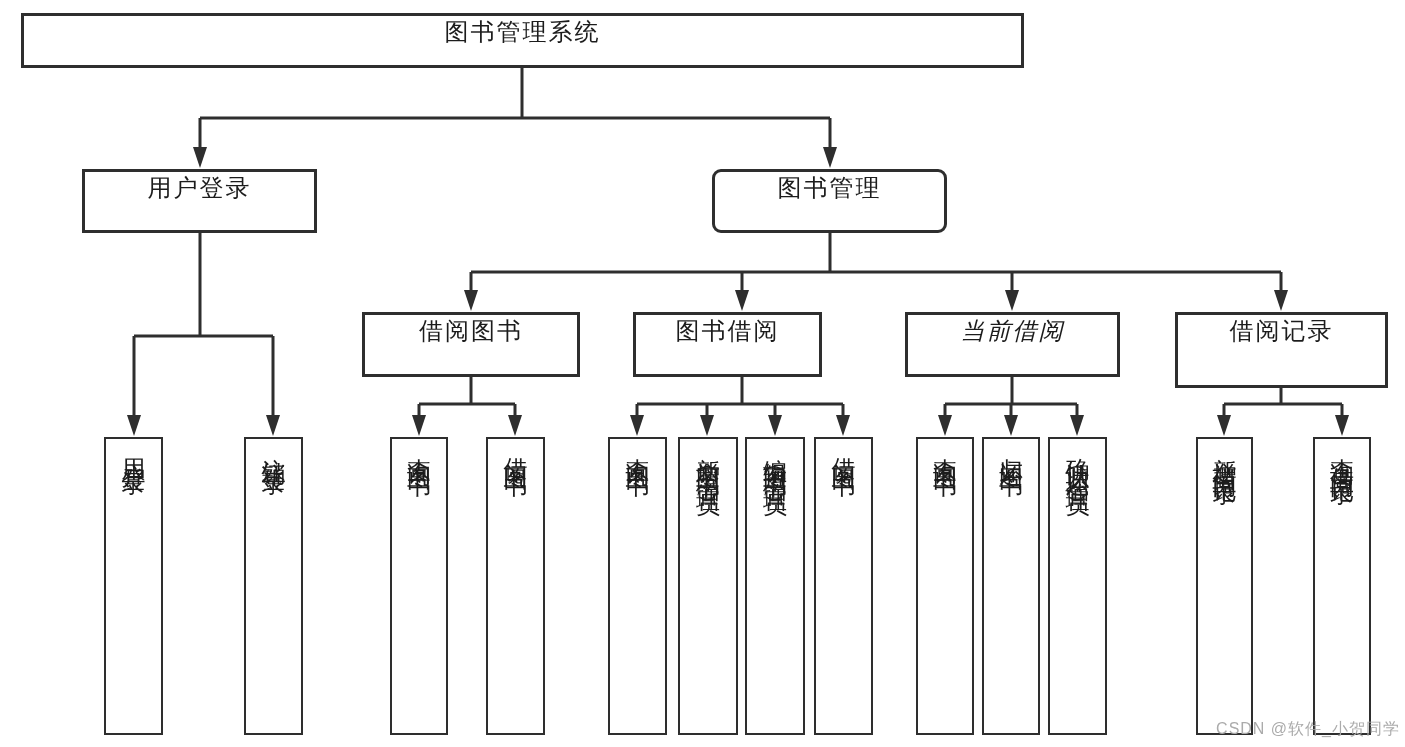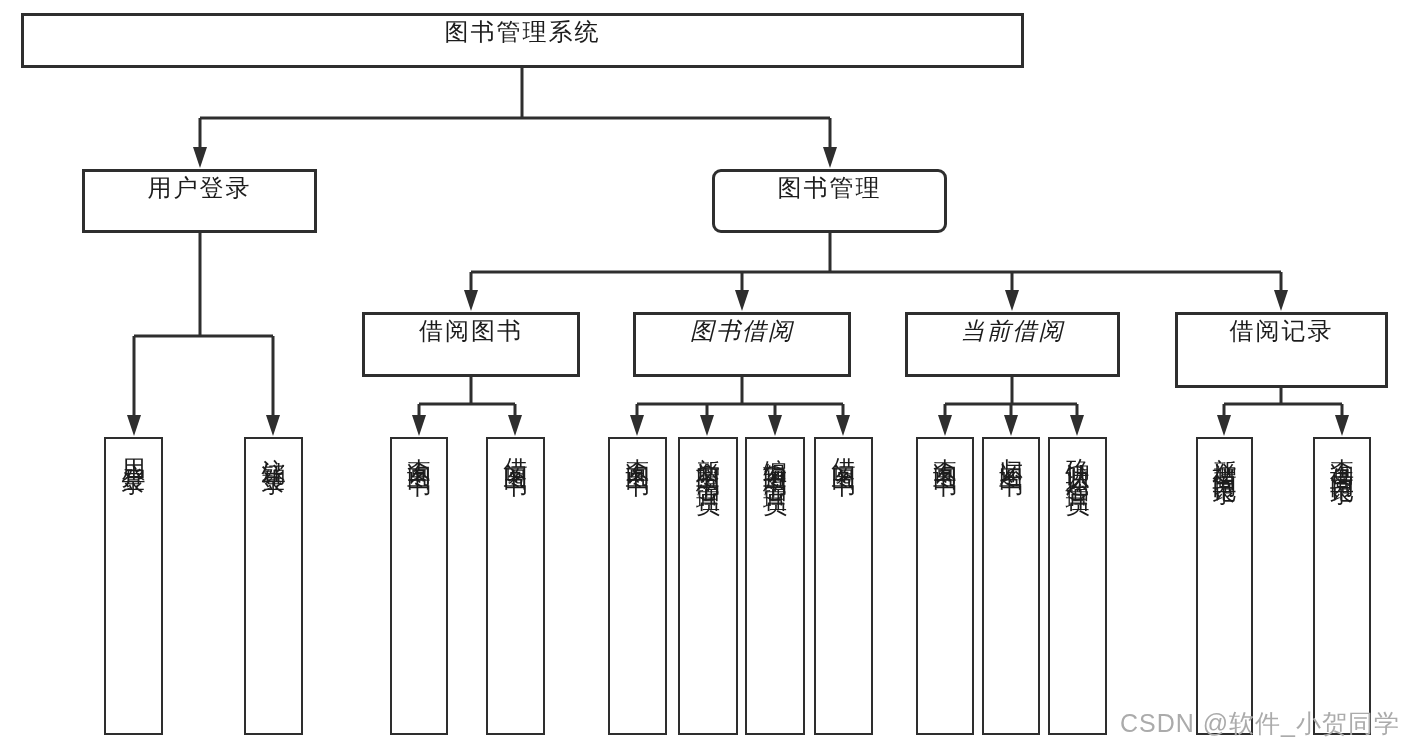--- a/index.html
+++ b/index.html
@@ -17,34 +17,34 @@
   .leaf{border-width:2.5px;}
   .leaf .vtext{
     writing-mode:vertical-rl;
     font-size:24px;letter-spacing:5px;line-height:1;
   }
   
   .n-root{left:21px;top:13px;width:1003px;height:55px;}
   .n-user-login{left:82px;top:169px;width:235px;height:64px;}
   .n-book-mgmt{left:712px;top:169px;width:235px;height:64px;border-radius:9px;}
   .n-new-rec{left:362px;top:312px;width:218px;height:65px;}
-  .n-borrow{left:633px;top:312px;width:218px;height:65px;font-style:italic;}
+  .n-borrow{left:633px;top:312px;width:189px;height:65px;}
   .n-current{left:905px;top:312px;width:215px;height:65px;font-style:italic;}
   .n-records{left:1175px;top:312px;width:213px;height:76px;}
   .leaf{top:437px;height:298px;}
   .l-a1{left:104px;width:59px;}  .l-a2{left:244px;width:59px;}
   .l-b1{left:390px;width:58px;}  .l-b2{left:486px;width:59px;}
   .l-c1{left:608px;width:59px;}  .l-c2{left:678px;width:60px;}
   .l-c3{left:745px;width:60px;}  .l-c4{left:814px;width:59px;}
   .l-d1{left:916px;width:58px;}  .l-d2{left:982px;width:58px;}
   .l-d3{left:1048px;width:59px;}
   .l-e1{left:1196px;width:57px;} .l-e2{left:1313px;width:58px;}
   .watermark{
     position:absolute;right:5px;bottom:7px;
-    font-size:25px;color:#ababab;letter-spacing:1px;
+    font-size:16px;color:#ababab;letter-spacing:1px;
   }
 </style>
 </head>
 <body>
 
 <div class="canvas">
 
   <svg class="wires" viewBox="0 0 1405 747" xmlns="http://www.w3.org/2000/svg">
     <g stroke="#2e2e2e" stroke-width="3" fill="none">
       <path d="M522 68 V118 M200 118 H830 M200 118 V152 M830 118 V152"></path>

